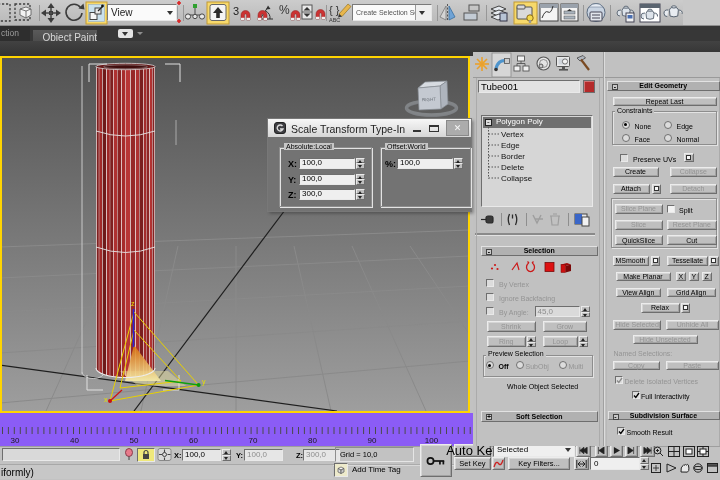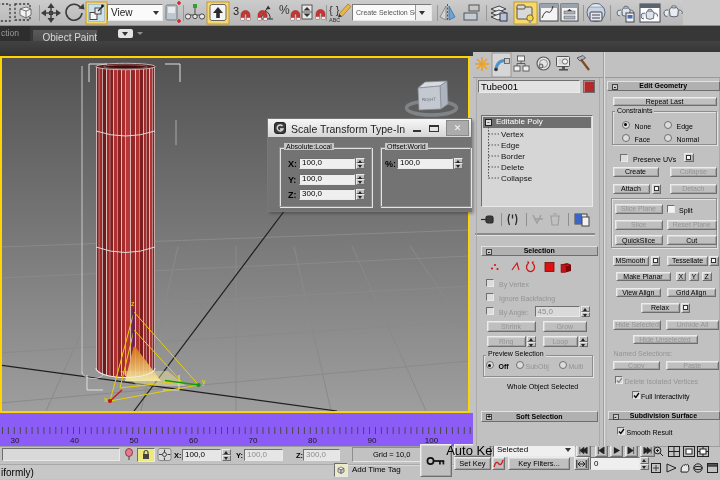--- a/index.html
+++ b/index.html
@@ -173,21 +173,21 @@
         <g transform="translate(24,3)">
           <path d="M621,10 q-4,-0.5 -4,3 q0,3 3,3 M630,10 q4,0 3.5,3.5 M622,10.5 q0,-3 4,-3 q4,0 4,3 l-0.5,5 q-3.5,1.5 -7,0 z" fill="#DDE3EA" stroke="#56616E" stroke-width="0.9"></path>
           <ellipse cx="626" cy="7.2" rx="2.2" ry="1" fill="#DDE3EA" stroke="#56616E" stroke-width="0.9"></ellipse>
         </g>
       </g>
 <g transform="translate(-14.7,-1) scale(1.1)">
         <path d="M621,10 q-4,-0.5 -4,3 q0,3 3,3 M630,10 q4,0 3.5,3.5 M622,10.5 q0,-3 4,-3 q4,0 4,3 l-0.5,5 q-3.5,1.5 -7,0 z" fill="#E8ECF1" stroke="#56616E" stroke-width="0.9"></path>
         <ellipse cx="626" cy="7.2" rx="2.2" ry="1" fill="#E8ECF1" stroke="#56616E" stroke-width="0.9"></ellipse>
       </g>
 </svg>
-<div class="combo" style="left:107px;top:4px;width:56px;height:17px">View<span class="chev"></span></div>
+<div class="combo" style="left:107px;top:4px;width:70px;height:17px">View<span class="chev"></span></div>
 <div class="combo" style="left:352px;top:4px;width:80px;height:17px;color:#555;font-size:7px;white-space:nowrap;overflow:hidden">Create Selection Se<span style="position:absolute;right:-1px;top:-1px;width:17px;height:17px;border:1px solid #999;background:#EFEFEF"></span><span class="chev" style="right:6px"></span></div>
 </div>
 <div class="a" id="rib">
 <div class="a" style="left:0;top:0;width:720px;height:15px;background:#373737"></div>
 <div class="a" style="left:0;top:0;width:30px;height:15px;background:#2E2E2E;color:#9C9C9C;font-size:8.5px;line-height:15px;padding-left:1px">ction</div>
 <div class="a" style="left:33px;top:4px;width:64px;height:15px;background:linear-gradient(#5A5A5A,#484848);color:#D8D8D8;font-size:10px;line-height:15px;text-align:right">Object Paint</div>
 <div class="a" style="left:118px;top:3px;width:15px;height:9px;background:#E4E4E4;border-radius:2px"></div>
 <div class="a" style="left:122px;top:6px;width:0;height:0;border-left:3.5px solid transparent;border-right:3.5px solid transparent;border-top:4px solid #333"></div>
 <div class="a" style="left:137px;top:6px;width:0;height:0;border-left:3px solid transparent;border-right:3px solid transparent;border-top:3.5px solid #8E8E8E"></div>
 <div class="a" style="left:0;top:15px;width:720px;height:15px;background:linear-gradient(#424242,#333333)"></div>
@@ -421,21 +421,21 @@
 <div class="lb" style="left:174px;top:6px;font-size:7.5px;font-weight:bold">X:</div>
 <div class="snk" style="left:182px;top:2.5px;width:39px;height:12.5px;background:#E6E6E6;padding-left:2px">100,0</div>
 <div class="sp" style="left:221.5px;top:2.5px;height:12.5px">
       <span class="spu"></span>
       <span class="spd"></span>
     </div>
 <div class="lb" style="left:236px;top:6px;font-size:7.5px;font-weight:bold">Y:</div>
 <div class="snk" style="left:244px;top:2.5px;width:39px;height:12.5px;background:#E6E6E6;padding-left:2px;color:#8E8E8E">100,0</div>
 <div class="lb" style="left:296px;top:6px;font-size:7.5px;font-weight:bold">Z:</div>
 <div class="snk" style="left:303px;top:2.5px;width:37px;height:12.5px;background:#E6E6E6;padding-left:2px;color:#8E8E8E">300,0</div>
-<div class="a" style="left:352px;top:1px;width:79px;height:15px;border:1px solid;border-color:#8E8E8E #E5E5E5 #E5E5E5 #8E8E8E;font-size:7.5px;color:#000;display:flex;align-items:center;padding-left:20px">Grid = 10,0</div>
+<div class="a" style="left:335px;top:1px;width:79px;height:15px;border:1px solid;border-color:#8E8E8E #E5E5E5 #E5E5E5 #8E8E8E;font-size:7.5px;color:#000;display:flex;align-items:center;padding-left:4px">Grid = 10,0</div>
 <div class="btn" style="left:420px;top:-2px;width:32px;height:33px">
       <svg width="21" height="12" viewBox="0 0 24 14">
         <circle cx="5" cy="7" r="3.6" fill="none" stroke="#111" stroke-width="2"></circle>
         <line x1="8.5" y1="7" x2="21" y2="7" stroke="#111" stroke-width="2"></line>
         <line x1="16" y1="7" x2="16" y2="11" stroke="#111" stroke-width="2"></line>
         <line x1="20" y1="7" x2="20" y2="11" stroke="#111" stroke-width="2"></line>
       </svg>
     </div>
 <div class="btn" style="left:454px;top:-2.5px;width:37px;height:13px;font-size:13px">Auto Key</div>
 <div class="btn" style="left:454px;top:11px;width:37px;height:12.5px;font-size:7.5px">Set Key</div>
@@ -553,21 +553,21 @@
       </g>
 <g>
         <polygon points="104,6 110,3.5 112.5,6 107,9" fill="#B0B6BE" stroke="#444" stroke-width="0.8"></polygon>
         <line x1="108" y1="7.5" x2="116" y2="18" stroke="#7A4A22" stroke-width="2.2"></line>
       </g>
 </svg>
 <div class="a" style="left:0;top:25px;width:247px;height:1px;background:#9A9A9A"></div>
 <div class="snk" style="left:5px;top:28px;width:102px;height:12.5px;background:#E2E2E2;font-size:9.5px;padding-left:2px">Tube001</div>
 <div class="a" style="left:110px;top:27.5px;width:11.5px;height:13px;background:#B42A2A;border:1px solid #6E6E6E;box-shadow:inset 1px 1px 0 rgba(255,255,255,.35)"></div>
 <div class="a" style="left:8px;top:63px;width:111.5px;height:92px;background:#D6D6D6;border:1px solid;border-color:#6E6E6E #E9E9E9 #E9E9E9 #6E6E6E">
-<div class="a" style="left:1px;top:1px;width:108px;height:10.5px;background:#6F6F6F;color:#FFF;font-size:8px;line-height:10.5px;padding-left:13px">Editable Poly</div>
+<div class="a" style="left:1px;top:1px;width:108px;height:10.5px;background:#6F6F6F;color:#FFF;font-size:8px;line-height:10.5px;padding-left:13px">Polygon Poly</div>
 <div class="a" style="left:3px;top:3px;width:6.5px;height:6.5px;background:#DDD;border:1px solid #222;font-size:8px;line-height:4.5px;text-align:center;color:#111">-</div>
 <div class="a" style="left:19px;top:13.5px;font-size:8px;color:#111">Vertex</div>
 <div class="a" style="left:19px;top:24.5px;font-size:8px;color:#111">Edge</div>
 <div class="a" style="left:19px;top:35.5px;font-size:8px;color:#111">Border</div>
 <div class="a" style="left:19px;top:46.5px;font-size:8px;color:#111">Delete</div>
 <div class="a" style="left:19px;top:57.5px;font-size:8px;color:#111">Collapse</div>
 <svg class="a" style="left:0;top:0" width="20" height="70" viewBox="0 0 20 70">
         <g stroke="#555" stroke-dasharray="1.5,1.5">
           <line x1="6.5" y1="11" x2="6.5" y2="62.5"></line>
           <line x1="6.5" y1="18" x2="17" y2="18"></line>

